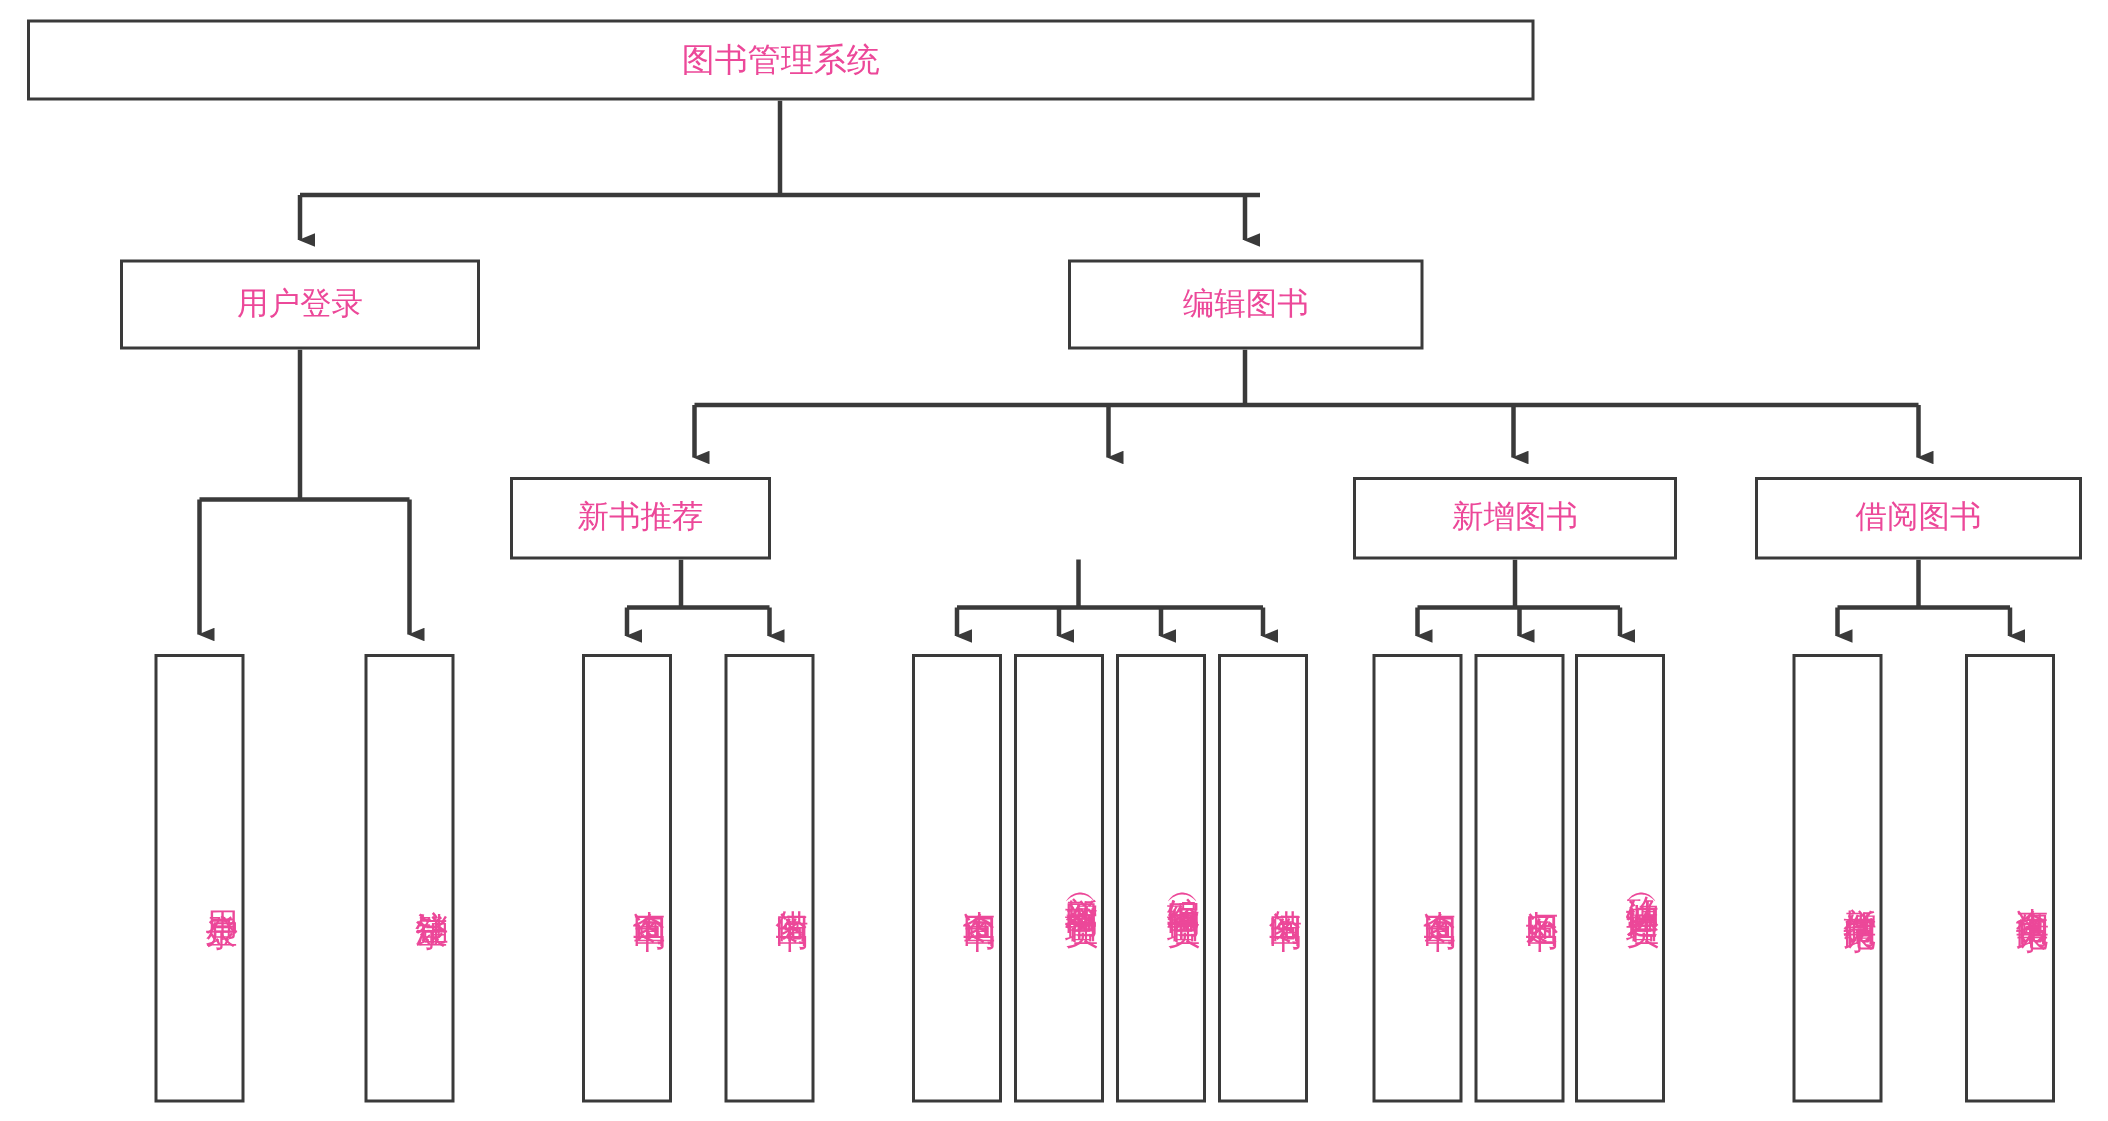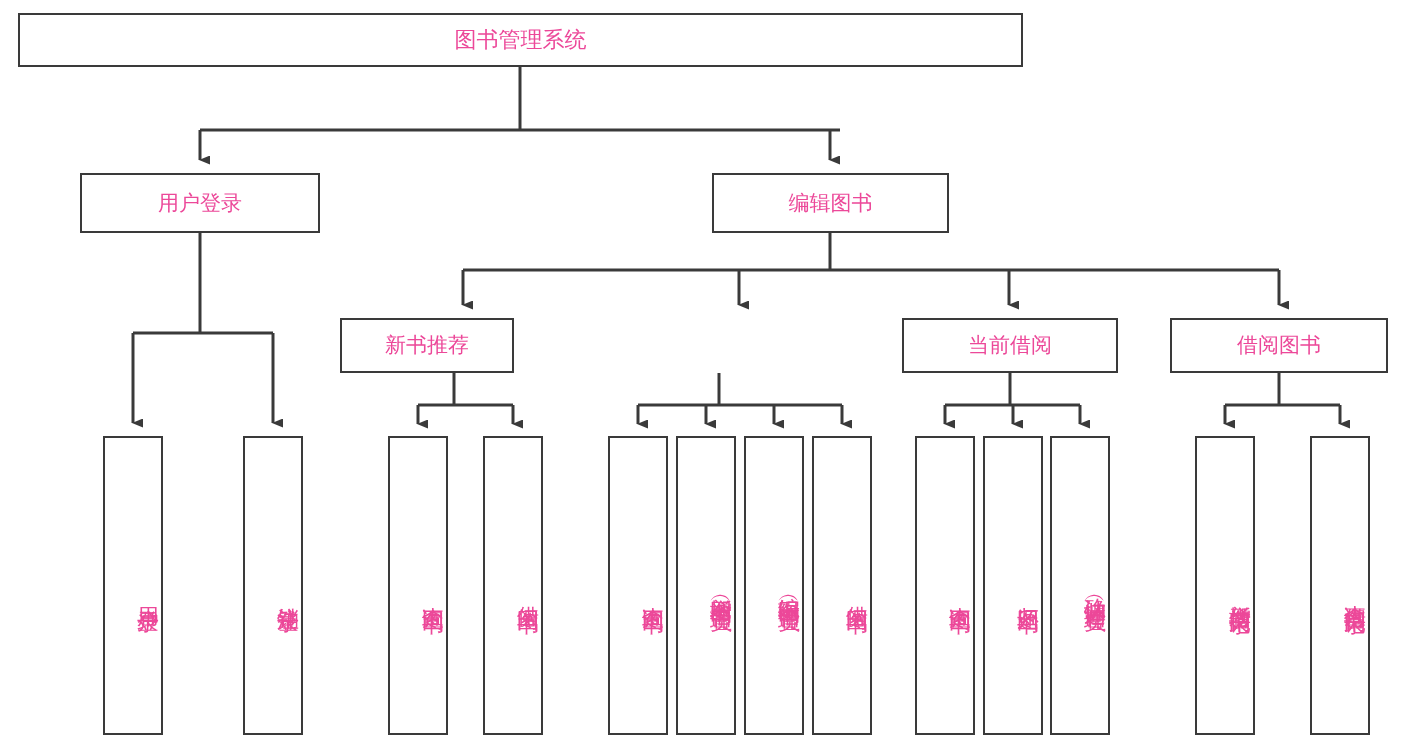--- a/index.html
+++ b/index.html
@@ -121,21 +121,21 @@
 
   <div class="node root" style="left:18px; top:13px; width:1005px; height:54px;">图书管理系统</div>
 
   <div class="node horiz" style="left:80px; top:173px; width:240px; height:60px;">用户登录</div>
 
   <div class="node horiz" style="left:712px; top:173px; width:237px; height:60px;">编辑图书</div>
 
   <div class="node horiz" style="left:340px; top:318px; width:174px; height:55px;">新书推荐</div>
 
 
-  <div class="node horiz" style="left:902px; top:318px; width:216px; height:55px;">当前借阅</div>
+  <div class="node horiz" style="left:902px; top:318px; width:216px; height:55px;">新增图书</div>
 
   <div class="node horiz" style="left:1170px; top:318px; width:218px; height:55px;">借阅图书</div>
 
   <div class="node vert" style="left:103px; top:436px; width:60px; height:299px;">用户登录</div>
 
   <div class="node vert" style="left:243px; top:436px; width:60px; height:299px;">注销登录</div>
 
   <div class="node vert" style="left:388px; top:436px; width:60px; height:299px;">查询图书</div>
 
   <div class="node vert" style="left:483px; top:436px; width:60px; height:299px;">借阅图书</div>

